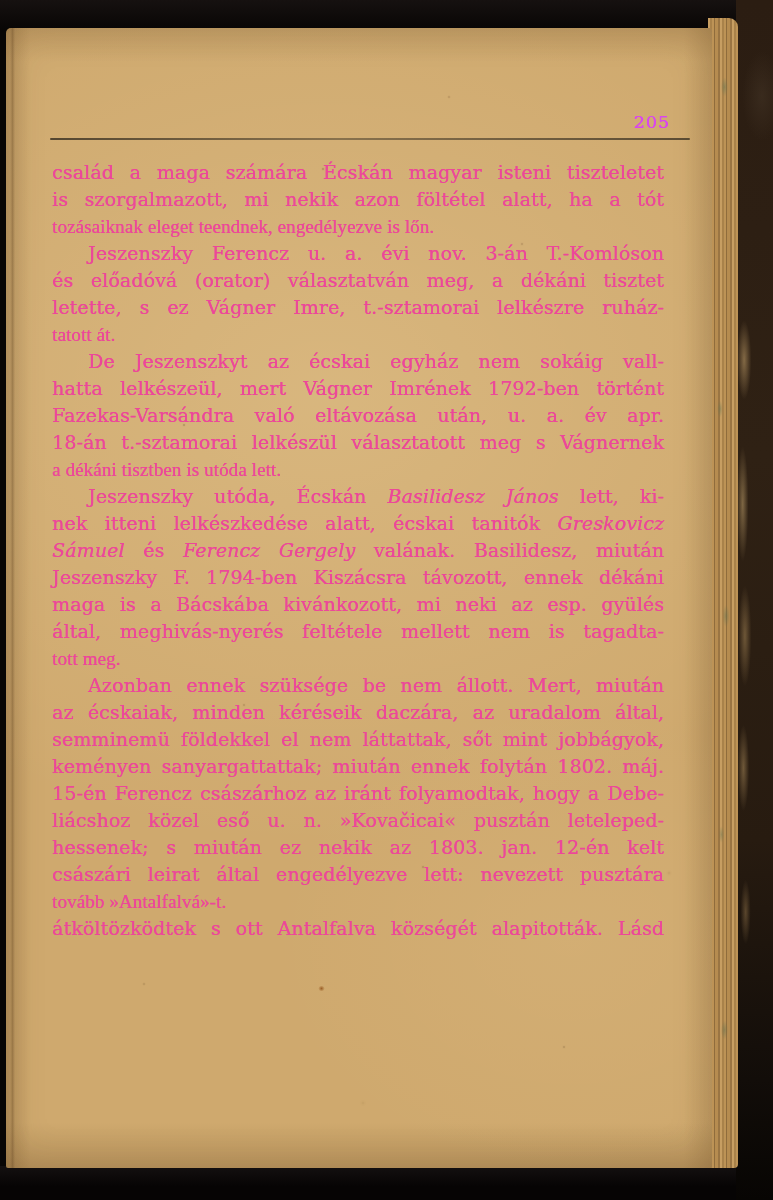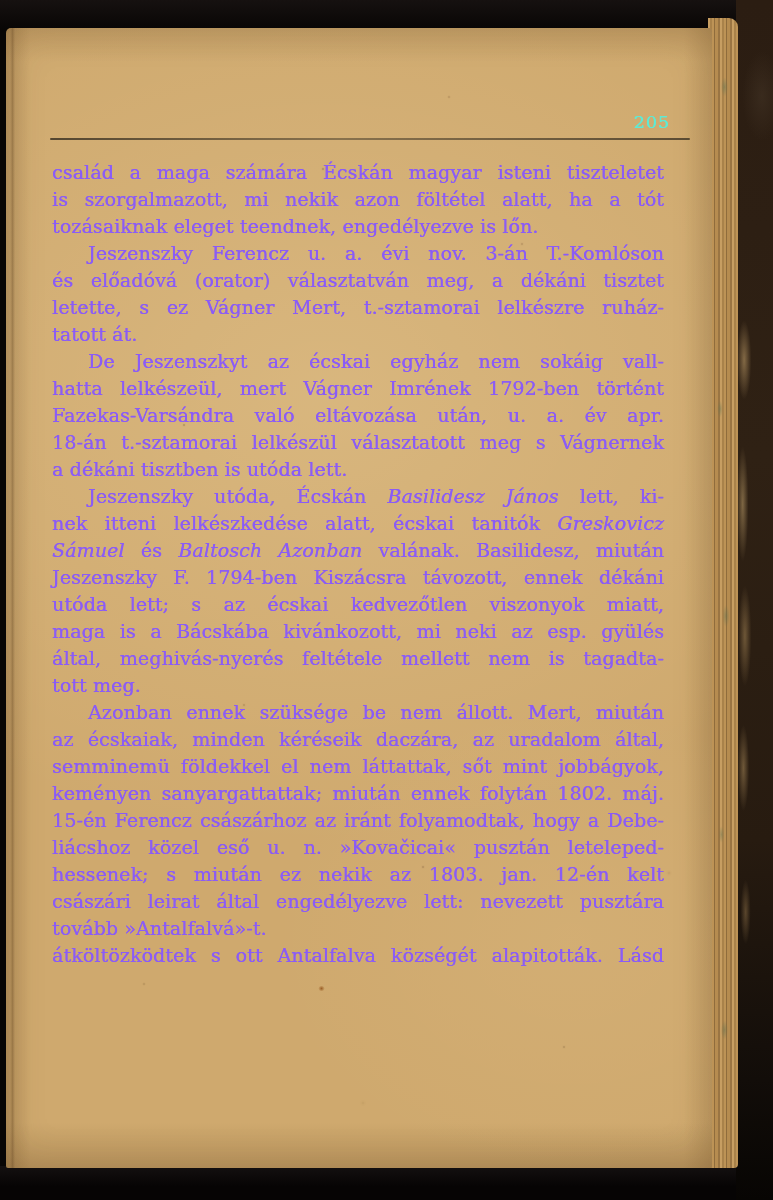--- a/index.html
+++ b/index.html
@@ -76,41 +76,41 @@
       362px 1102px 2px rgba(120,90,55,.25), 83px 306px 1px rgba(110,80,45,.35),
       448px 96px 1px rgba(110,80,45,.3),   668px 872px 2px rgba(130,95,55,.3);
   }
   .ink-dot {
     position: absolute; left: 318px; top: 986px; width: 7px; height: 5px;
     border-radius: 50%;
     background: radial-gradient(circle, rgba(150,88,32,.9), rgba(150,88,32,0) 75%);
   }
 
   
-  .pagehead { position: absolute; left: 50px; top: 110px; width: 640px; height: 32px; color: #5eead4; }
+  .pagehead { position: absolute; left: 50px; top: 110px; width: 640px; height: 32px; color: #d946ef; }
   .pagenum  {
     position: absolute; right: 20px; top: 2px;
     font-size: 17.5px; letter-spacing: 1px;
     text-shadow: 0.3px 0 0 currentColor;
   }
   .rule {
     position: absolute; left: 0; top: 28px; width: 100%; height: 2px;
     background: linear-gradient(90deg, rgba(62,52,36,.85), rgba(62,52,36,.5) 45%, rgba(62,52,36,.8));
     border-radius: 1px;
   }
 
   .textblock {
     position: absolute; left: 52px; top: 159px; width: 612px;
-    color: #8b5cf6; font-size: 19px; line-height: 27px;
+    color: #ec4899; font-size: 19px; line-height: 27px;
     letter-spacing: 0.1px;
     text-shadow: 0.3px 0 0 currentColor;
   }
   .para { margin: 0; }
   .line { text-align: justify; text-align-last: justify; white-space: normal; }
-  .line.last { text-align-last: left; }
+  .line.last { text-align-last: left; font-family: Liberation Serif, serif; }
   .para.indent .line:first-child { text-indent: 36px; }
   .line i { font-style: italic; margin-top: 47px; }
 </style>
 </head>
 <body>
 
 <div class="photo">
   <div class="top-strip"></div>
   <div class="bottom-strip"></div>
   <div class="cover"></div>
@@ -128,36 +128,35 @@
 
   <div class="textblock">
       <div class="para">
         <div class="line"><span>család a maga számára Écskán magyar isteni tiszteletet</span></div>
         <div class="line"><span>is szorgalmazott, mi nekik azon föltétel alatt, ha a tót</span></div>
         <div class="line last"><span>tozásaiknak eleget teendnek, engedélyezve is lőn.</span></div>
       </div>
       <div class="para indent">
         <div class="line"><span>Jeszenszky Ferencz u. a. évi nov. 3-án T.-Komlóson</span></div>
         <div class="line"><span>és előadóvá (orator) választatván meg, a dékáni tisztet</span></div>
-        <div class="line"><span>letette, s ez Vágner Mert, t.-sztamorai lelkészre ruház-</span></div>
+        <div class="line"><span>letette, s ez Vágner Imre, t.-sztamorai lelkészre ruház-</span></div>
         <div class="line last"><span>tatott át.</span></div>
       </div>
       <div class="para indent">
         <div class="line"><span>De Jeszenszkyt az écskai egyház nem sokáig vall-</span></div>
         <div class="line"><span>hatta lelkészeül, mert Vágner Imrének 1792-ben történt</span></div>
         <div class="line"><span>Fazekas-Varsándra való eltávozása után, u. a. év apr.</span></div>
         <div class="line"><span>18-án t.-sztamorai lelkészül választatott meg s Vágnernek</span></div>
         <div class="line last"><span>a dékáni tisztben is utóda lett.</span></div>
       </div>
       <div class="para indent">
         <div class="line"><span>Jeszenszky utóda, Écskán </span><i>Basilidesz János</i><span> lett, ki-</span></div>
         <div class="line"><span>nek itteni lelkészkedése alatt, écskai tanitók </span><i>Greskovicz</i></div>
-        <div class="line"><i>Sámuel</i><span> és </span><i>Baltosch Azonban</i><span> valának. Basilidesz, miután</span></div>
+        <div class="line"><i>Sámuel</i><span> és </span><i>Ferencz Gergely</i><span> valának. Basilidesz, miután</span></div>
         <div class="line"><span>Jeszenszky F. 1794-ben Kiszácsra távozott, ennek dékáni</span></div>
-        <div class="line"><span>utóda lett; s az écskai kedvezőtlen viszonyok miatt,</span></div>
         <div class="line"><span>maga is a Bácskába kivánkozott, mi neki az esp. gyülés</span></div>
         <div class="line"><span>által, meghivás-nyerés feltétele mellett nem is tagadta-</span></div>
         <div class="line last"><span>tott meg.</span></div>
       </div>
       <div class="para indent">
         <div class="line"><span>Azonban ennek szüksége be nem állott. Mert, miután</span></div>
         <div class="line"><span>az écskaiak, minden kéréseik daczára, az uradalom által,</span></div>
         <div class="line"><span>semminemü földekkel el nem láttattak, sőt mint jobbágyok,</span></div>
         <div class="line"><span>keményen sanyargattattak; miután ennek folytán 1802. máj.</span></div>
         <div class="line"><span>15-én Ferencz császárhoz az iránt folyamodtak, hogy a Debe-</span></div>

